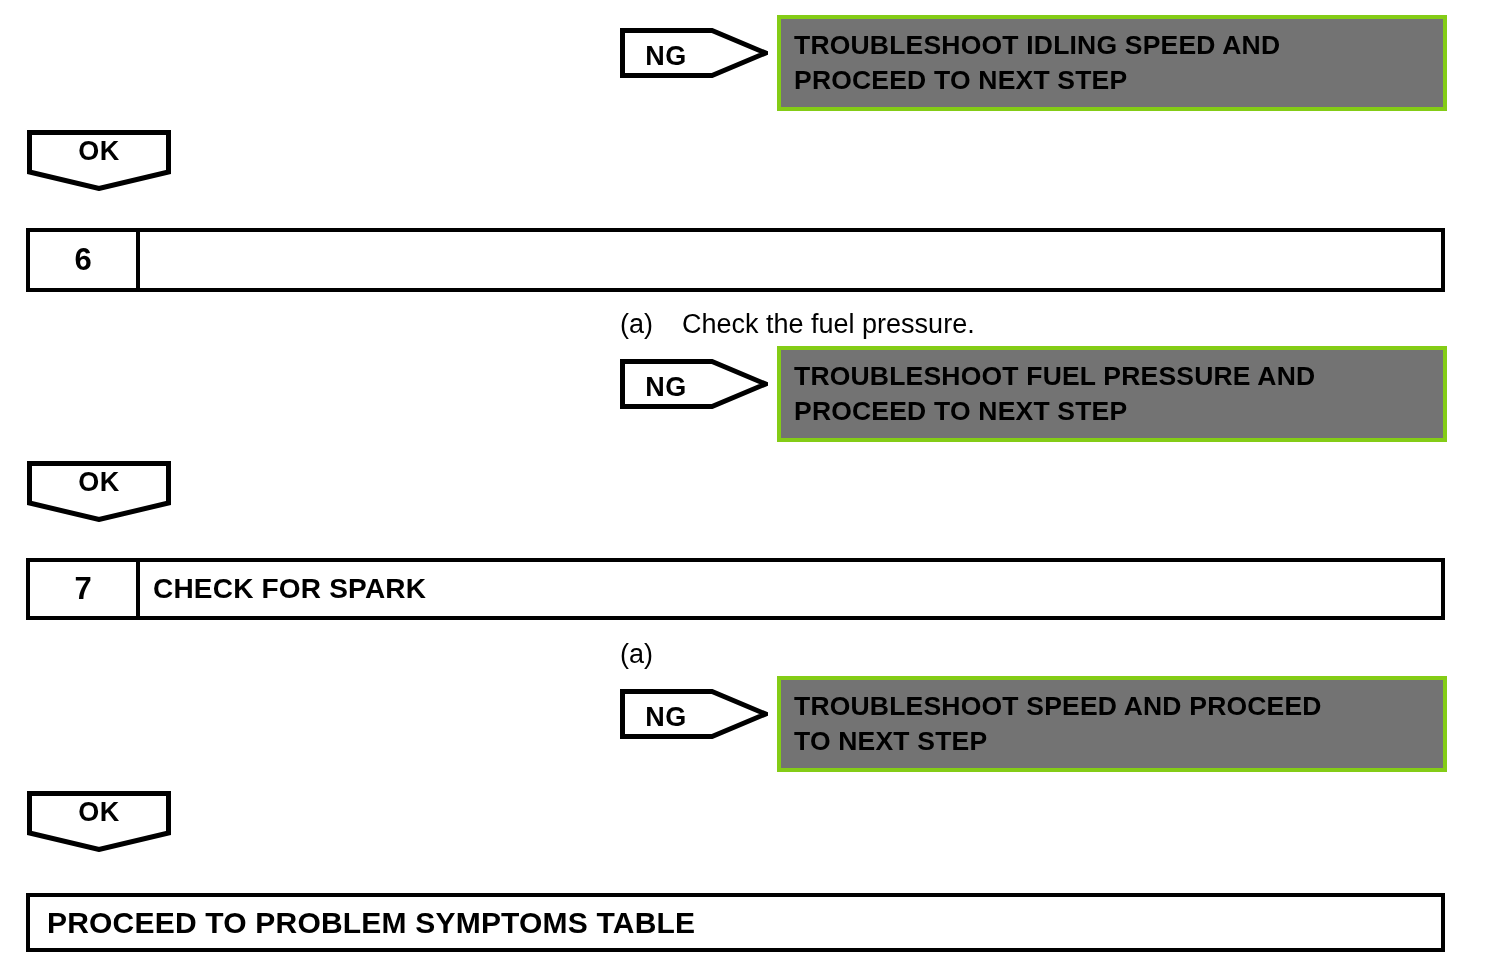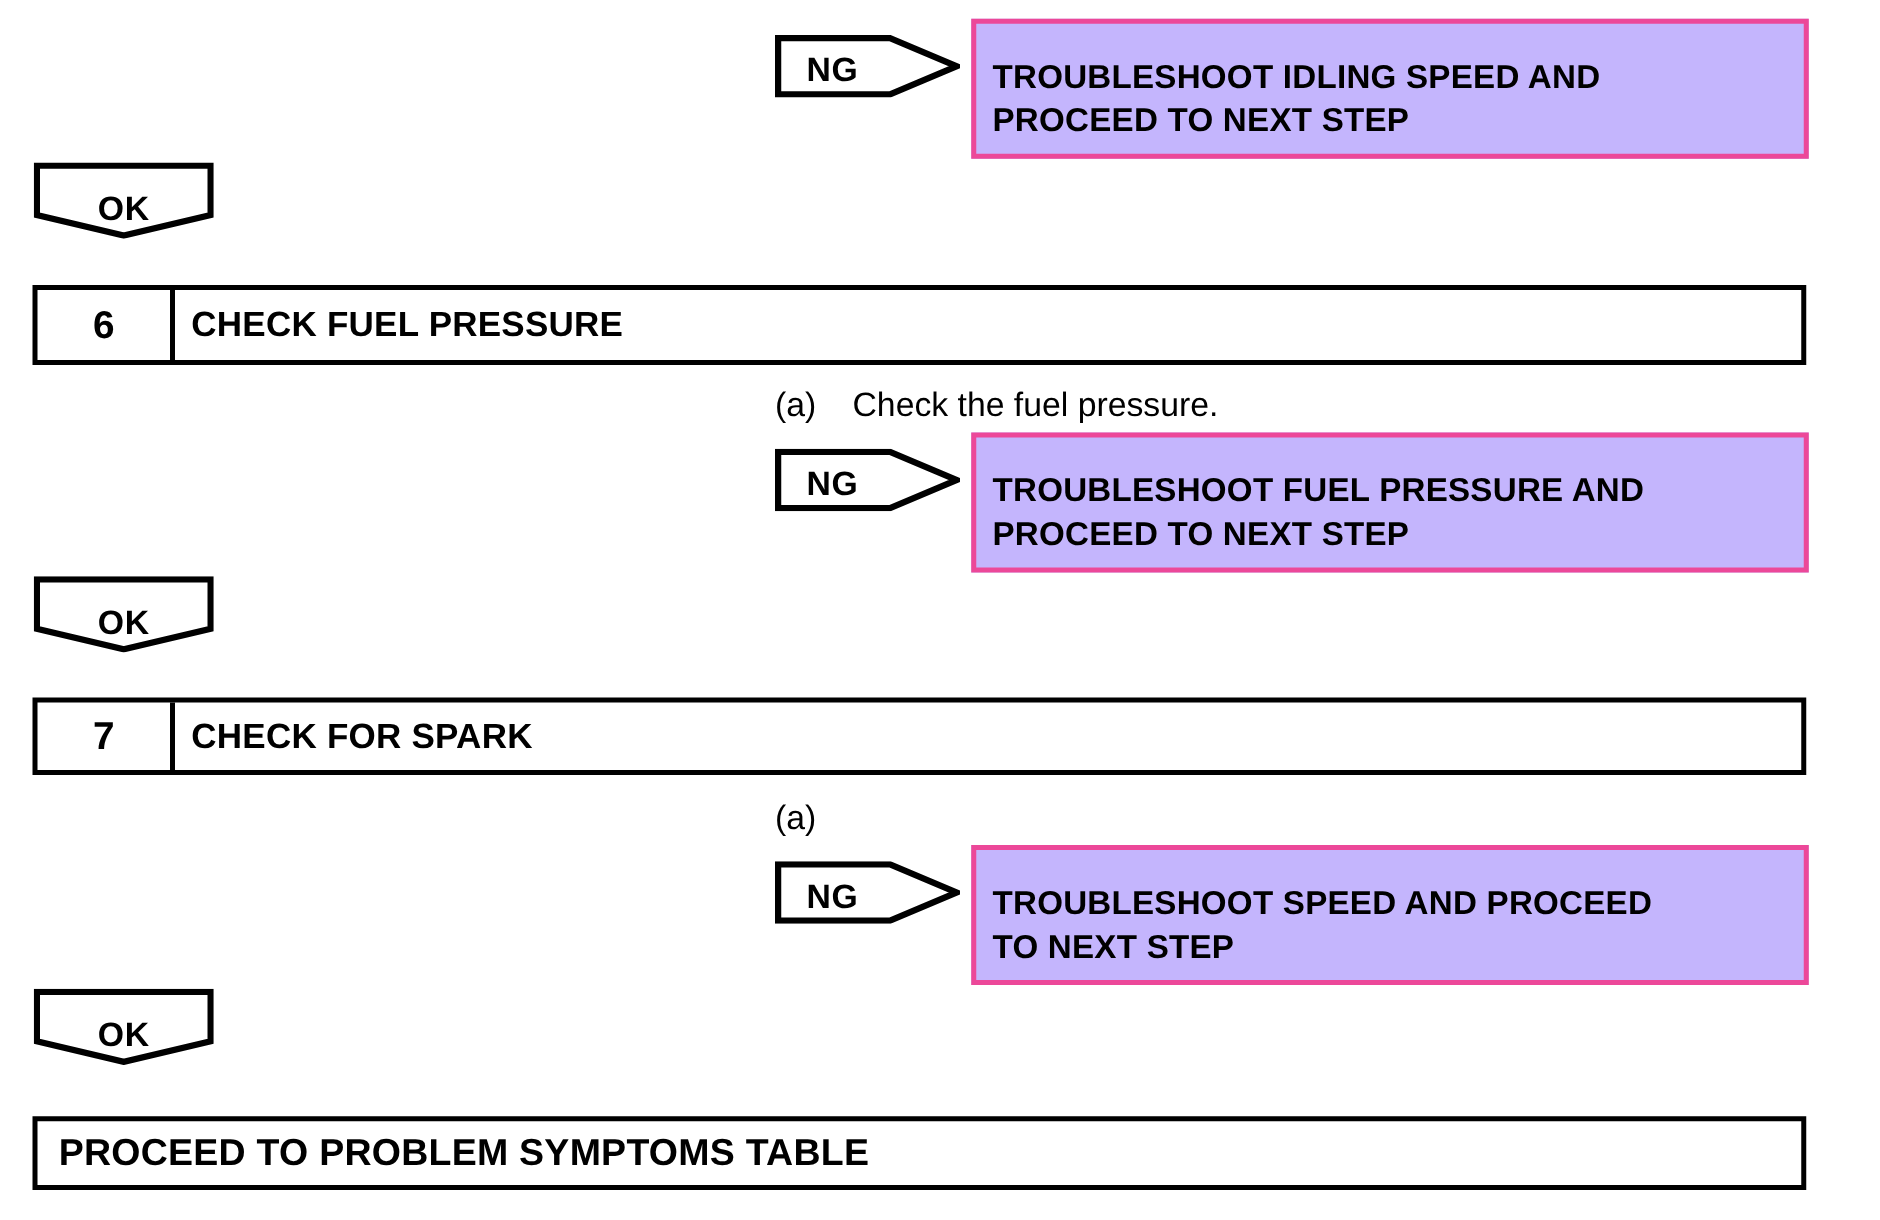--- a/index.html
+++ b/index.html
@@ -43,45 +43,45 @@
     font-size: 27px;
     font-weight: bold;
     letter-spacing: 0.5px;
   }
 
   .ng-box {
     position: absolute;
     left: 157px;
     top: -13px;
     width: 670px;
-    border: 4px solid #ec4899;
-    box-sizing: border-box;
-    background: #c4b5fd;
+    border: 4px solid #84cc16;
+    box-sizing: border-box;
+    background: #737373;
     min-height: 96px;
-    padding: 25px 0 9px 13px;
+    padding: 9px 0 9px 13px;
   }
   .ng-box-text {
     font-size: 26.5px;
     font-weight: bold;
     line-height: 35px;
     letter-spacing: 0.2px;
     white-space: pre-line;
   }
 
   
   .ok-tag {
     position: absolute;
     width: 144px;
     height: 61px;
   }
   .ok-tag svg { display: block; width: 144px; height: 61px; }
   .ok-tag-label {
     position: absolute;
     left: 0;
-    top: 16px;
+    top: 0;
     width: 144px;
     height: 42px;
     display: flex;
     align-items: center;
     justify-content: center;
     font-size: 27px;
     font-weight: bold;
     letter-spacing: 0.5px;
   }
 
@@ -159,21 +159,20 @@
 
   <div class="ok-tag" style="left:27px; top:130px;">
     <svg viewBox="0 0 144 61" xmlns="http://www.w3.org/2000/svg" aria-hidden="true">
       <polygon points="2.5,2.5 141.5,2.5 141.5,42 72,58.5 2.5,42" fill="#ffffff" stroke="#000000" stroke-width="5" stroke-linejoin="miter"></polygon>
     </svg>
     <div class="ok-tag-label">OK</div>
   </div>
 
   <div class="step-row" style="left:26px; top:228px; width:1419px; height:64px;">
     <div class="step-num">6</div>
-    <div class="step-title">CHECK FUEL PRESSURE</div>
   </div>
 
   <div class="substep" style="left:620px; top:309px;">
     <span class="substep-marker">(a)</span>
     <span class="substep-text">Check the fuel pressure.</span>
   </div>
 
   <div class="ng-branch" style="left:620px; top:359px;">
     <div class="ng-tag">
       <svg viewBox="0 0 148 50" xmlns="http://www.w3.org/2000/svg" aria-hidden="true">

